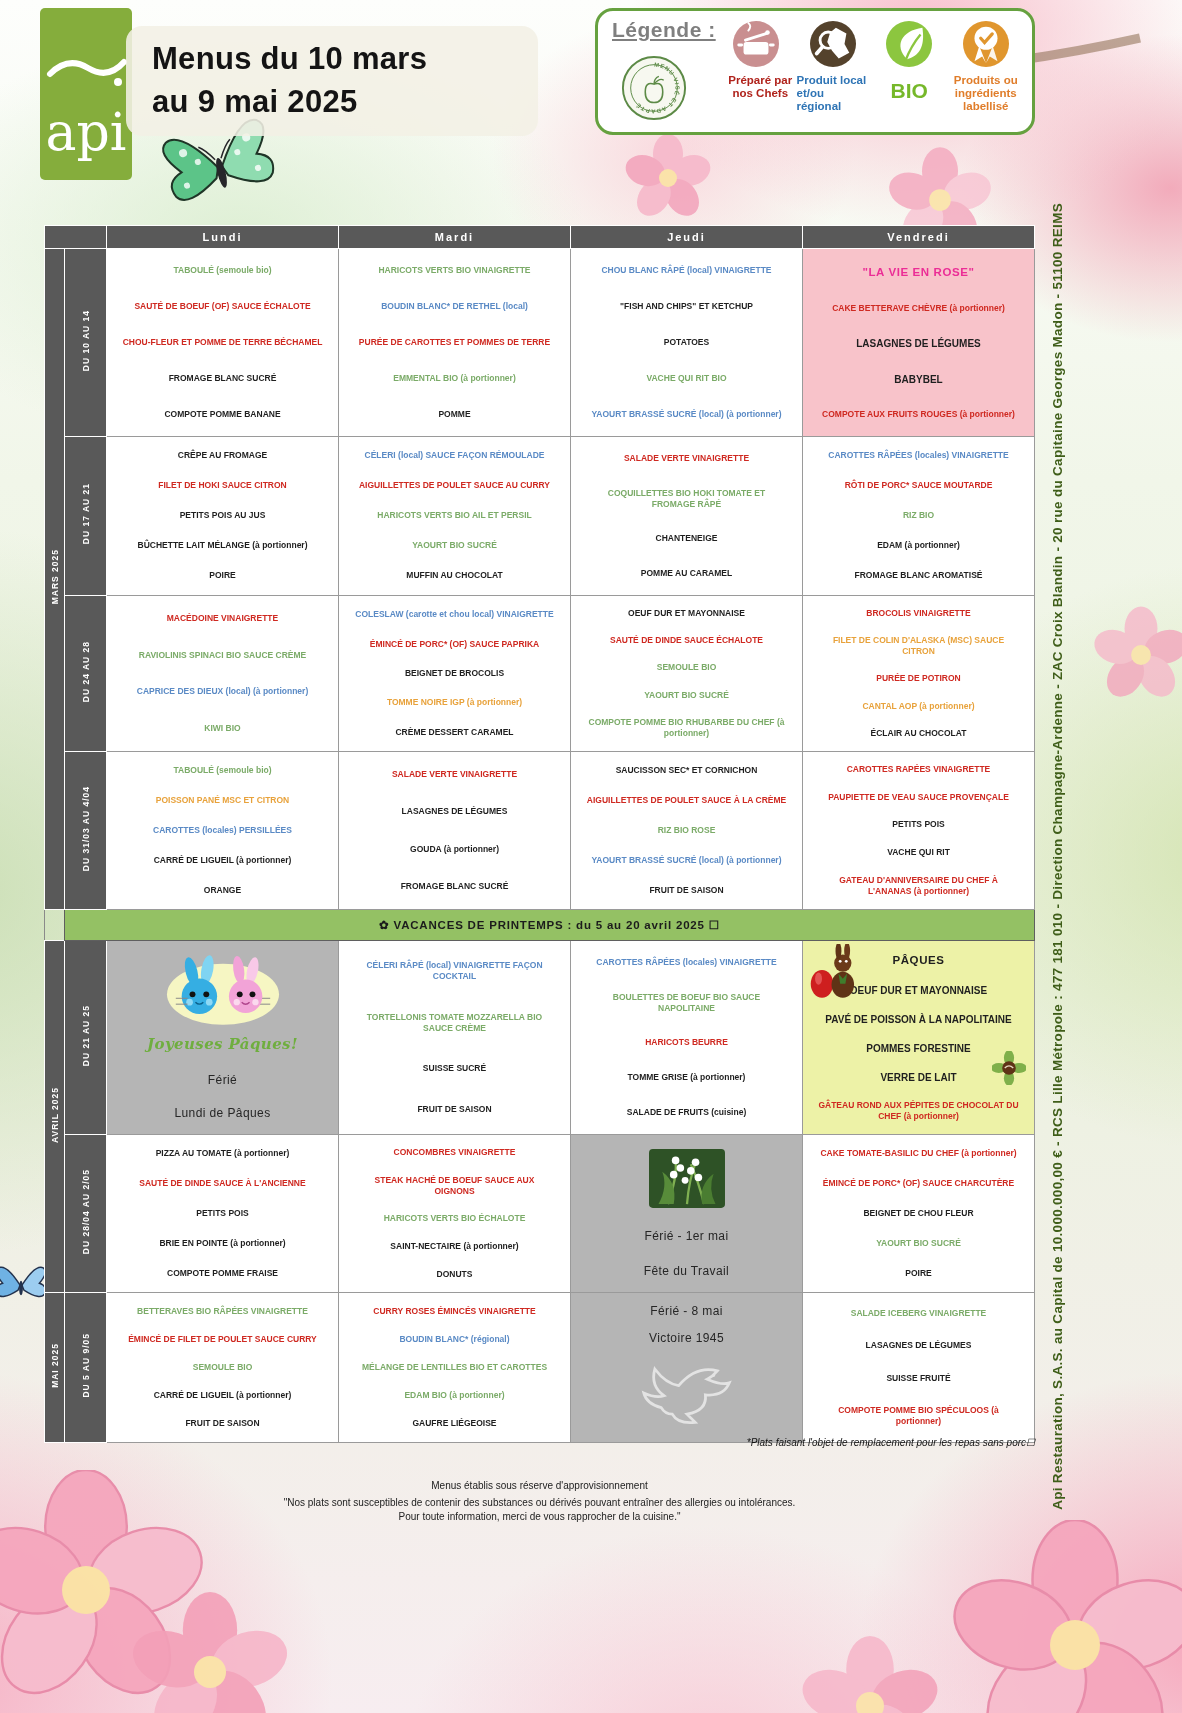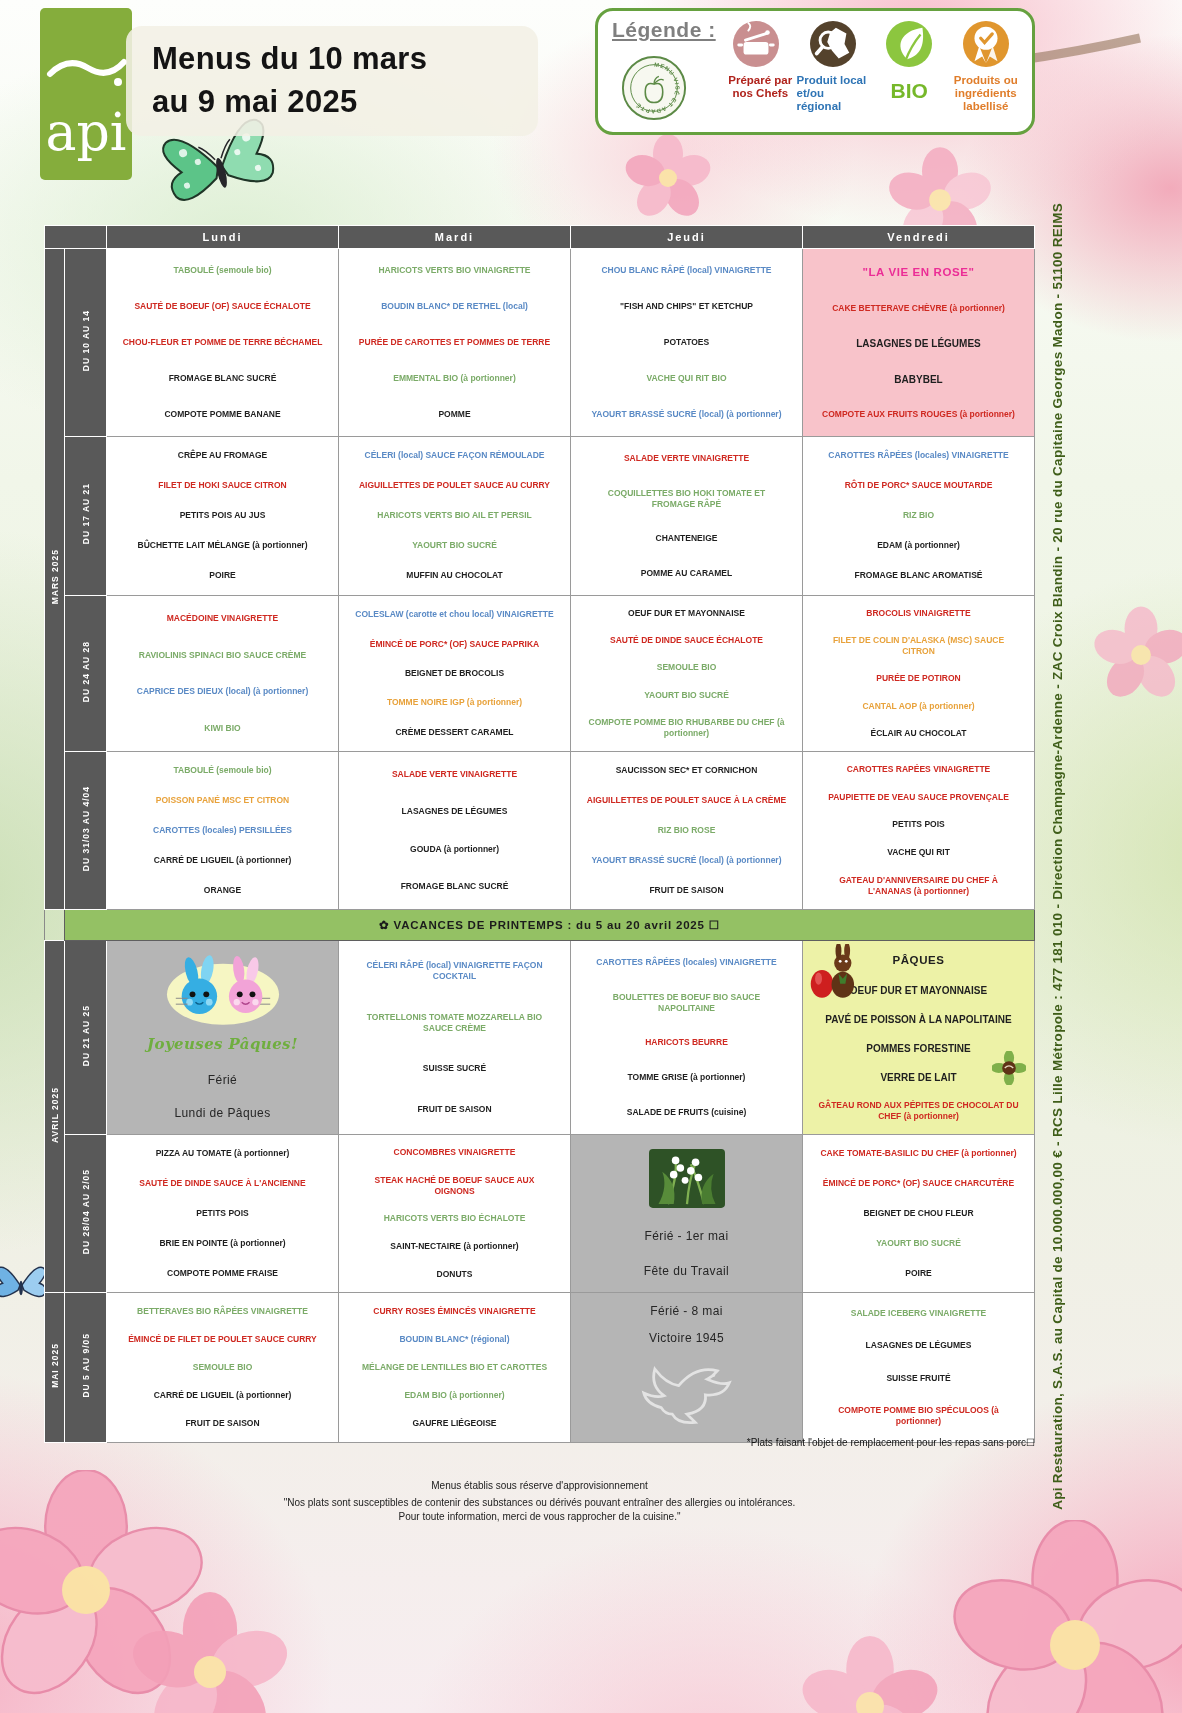--- a/index.html
+++ b/index.html
@@ -76,21 +76,21 @@
   td.ghost{border:none;background:transparent;}
   .hline{font-size:12px;color:#262626;letter-spacing:.4px;}
   .script-green{color:#6fae3f;font-weight:bold;font-style:italic;font-size:15px;
     font-family:"DejaVu Serif",serif;margin-top:-12px;}
   .cimg{line-height:0;}
   .dec-abs{position:absolute;line-height:0;}
   .pos-choc-bunny{left:6px;top:3px;width:54px;}
   .pos-choc-flower{right:8px;top:57%;width:34px;}
   
   .note-porc{position:absolute;top:1437px;left:44px;width:991px;text-align:right;
-    font-size:10px;color:#141414;}
+    font-size:10px;font-style:italic;color:#141414;}
   .note-menus{position:absolute;top:1480px;left:44px;width:991px;text-align:center;font-size:10px;color:#222;}
   .note-allergy{position:absolute;top:1496px;left:44px;width:991px;text-align:center;
     font-size:10px;color:#222;white-space:pre-line;line-height:1.35;}
   .company{position:absolute;left:1040px;top:0;width:34px;height:1713px;
     display:flex;align-items:center;justify-content:center;}
   .company span{writing-mode:vertical-rl;transform:rotate(180deg);font-size:13.5px;font-weight:bold;
     color:#3f5e19;white-space:nowrap;letter-spacing:.3px;}
 </style>
 </head>
 <body>

